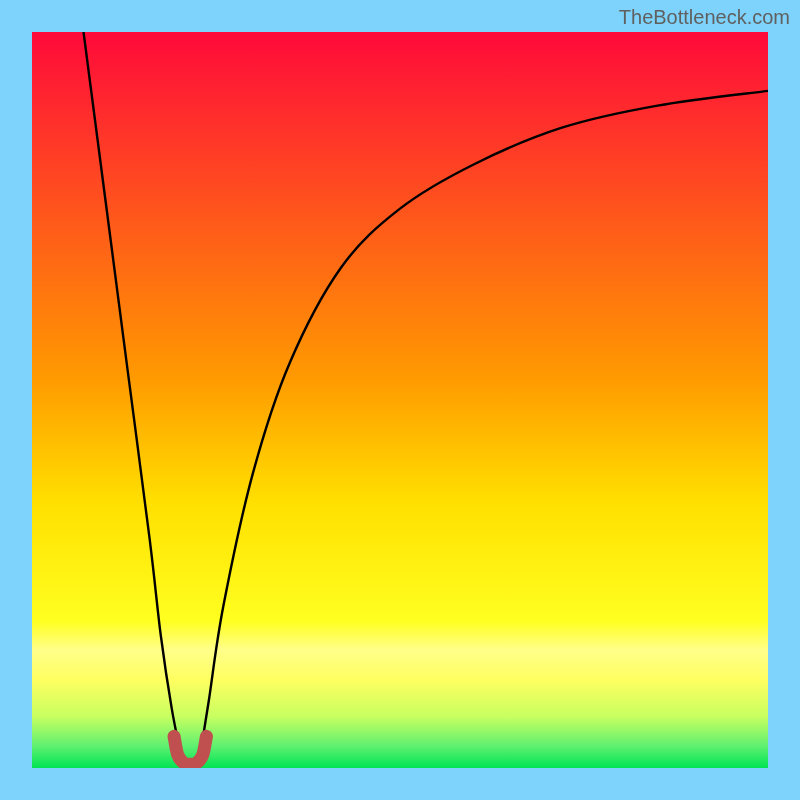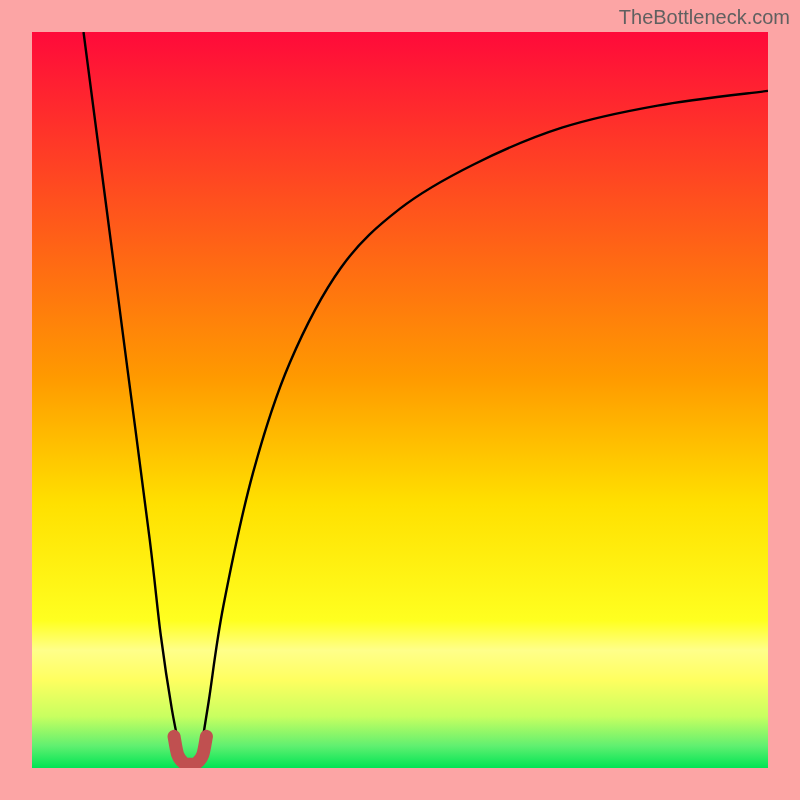--- a/index.html
+++ b/index.html
@@ -1,16 +1,16 @@
 <!DOCTYPE html>
 <html><head>
 <meta charset="utf-8">
 <style>
   html,body{margin:0;padding:0;width:800px;height:800px;overflow:hidden;background:#fff;font-family:Arial,Helvetica,sans-serif}
-  .frame{position:absolute;inset:0;background:#fca5a5}
+  .frame{position:absolute;inset:0;background:#7dd3fc}
   .plot{position:absolute;left:32px;top:32px;width:736px;height:736px;overflow:hidden}
   .attrib{position:absolute;top:6px;right:10px;color:#606060;font-size:20px;font-weight:400;z-index:5}
   svg{display:block}
 </style>
 </head>
 <body>
 
 <div class="frame">
   <div class="attrib">TheBottleneck.com</div>
   <div class="plot">

